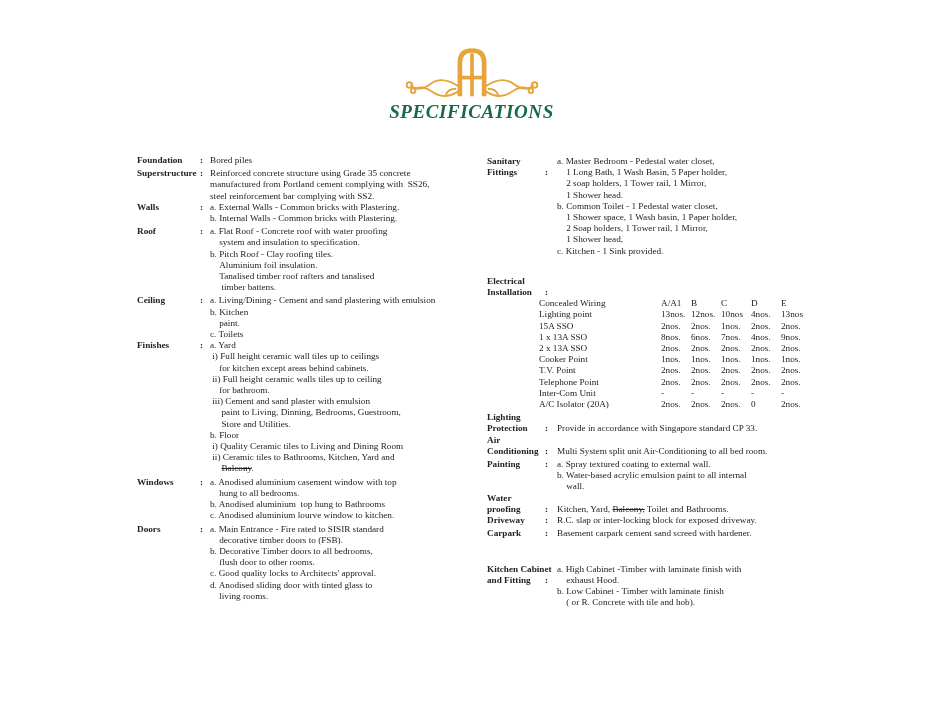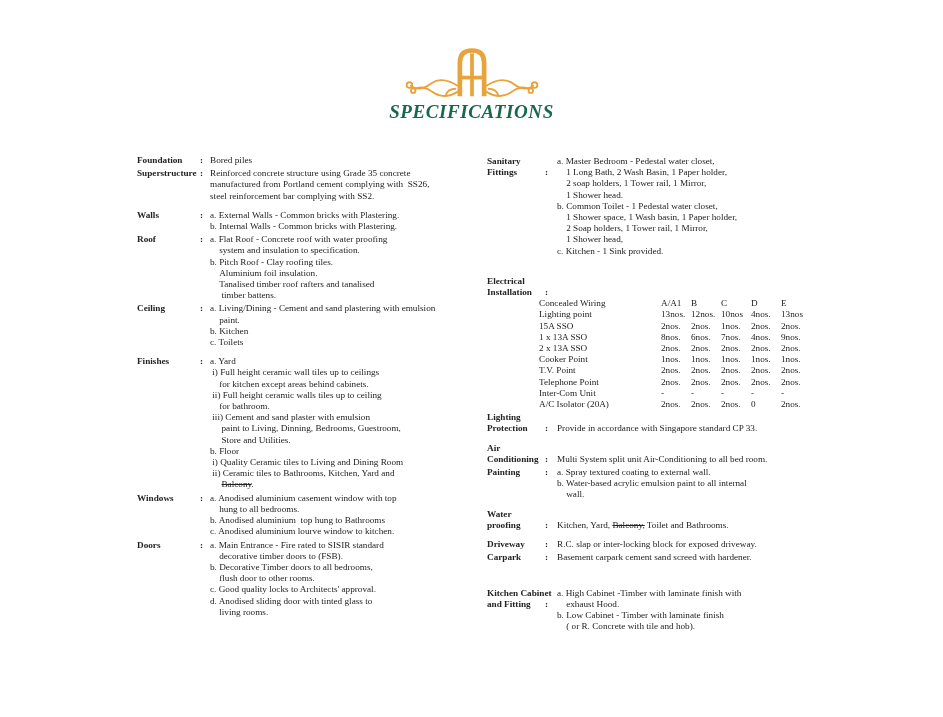--- a/index.html
+++ b/index.html
@@ -8,21 +8,21 @@
   .header{position:absolute;top:44px;left:0;width:100%;text-align:center;}
   .logo{display:block;margin:0 auto;}
   .title{font-size:19px;font-weight:bold;font-style:italic;letter-spacing:.6px;margin-top:1px;}
   .col{position:absolute;font-size:9.2px;line-height:11.2px;}
   .col-left{left:137px;top:155px;width:350px;}
   .col-right{left:487px;top:156px;width:370px;}
   .sec{display:grid;margin-top:2px;}
   .col-left .sec{grid-template-columns:63px 10px 1fr;}
   .col-right .sec{grid-template-columns:58px 12px 1fr;}
   .sec.first{margin-top:0;}
-  .g12{margin-top:8px;}.g19{margin-top:19px;}.g24{margin-top:24px;}.g26{}
+  .g12{margin-top:0;}.g19{margin-top:19px;}.g24{margin-top:24px;}.g26{}
   .lab{font-weight:bold;white-space:nowrap;}
   .coln{font-weight:bold;}
   .pad1{padding-top:11.2px;}
   .ln{white-space:pre-wrap;}
   s{text-decoration:line-through;}
   .etable{margin-left:31px;display:grid;grid-template-columns:122px 30px 30px 30px 30px 30px;line-height:11.2px;}
   .etable div{white-space:nowrap;margin-left:21px;}
 </style>
 </head>
 <body>
@@ -104,22 +104,22 @@
       </div>
     </div>
 
     <div class="sec">
       <div class="lab">
           <div>Ceiling</div>
         </div>
       <div class="coln">:</div>
       <div class="cont">
         <div class="ln">a. Living/Dining - Cement and sand plastering with emulsion</div>
+        <div class="ln">b. Kitchen</div>
         <div class="ln">    paint.</div>
-        <div class="ln">b. Kitchen</div>
         <div class="ln">c. Toilets</div>
       </div>
     </div>
 
     <div class="sec g12">
       <div class="lab">
           <div>Finishes</div>
         </div>
       <div class="coln">:</div>
       <div class="cont">
@@ -172,21 +172,21 @@
   <div class="col col-right">
 
     <div class="sec first">
       <div class="lab">
         <div>Sanitary</div>
         <div>Fittings</div>
       </div>
       <div class="coln pad1">:</div>
       <div class="cont">
         <div class="ln">a. Master Bedroom - Pedestal water closet,</div>
-        <div class="ln">    1 Long Bath, 2 Wash Basin, 1 Paper holder,</div>
+        <div class="ln">    1 Long Bath, 1 Wash Basin, 5 Paper holder,</div>
         <div class="ln">    2 soap holders, 1 Tower rail, 1 Mirror,</div>
         <div class="ln">    1 Shower head.</div>
         <div class="ln">b. Common Toilet - 1 Pedestal water closet,</div>
         <div class="ln">    1 Shower space, 1 Wash basin, 1 Paper holder,</div>
         <div class="ln">    2 Soap holders, 1 Tower rail, 1 Mirror,</div>
         <div class="ln">    1 Shower head,</div>
         <div class="ln">c. Kitchen - 1 Sink provided.</div>
       </div>
     </div>
 

